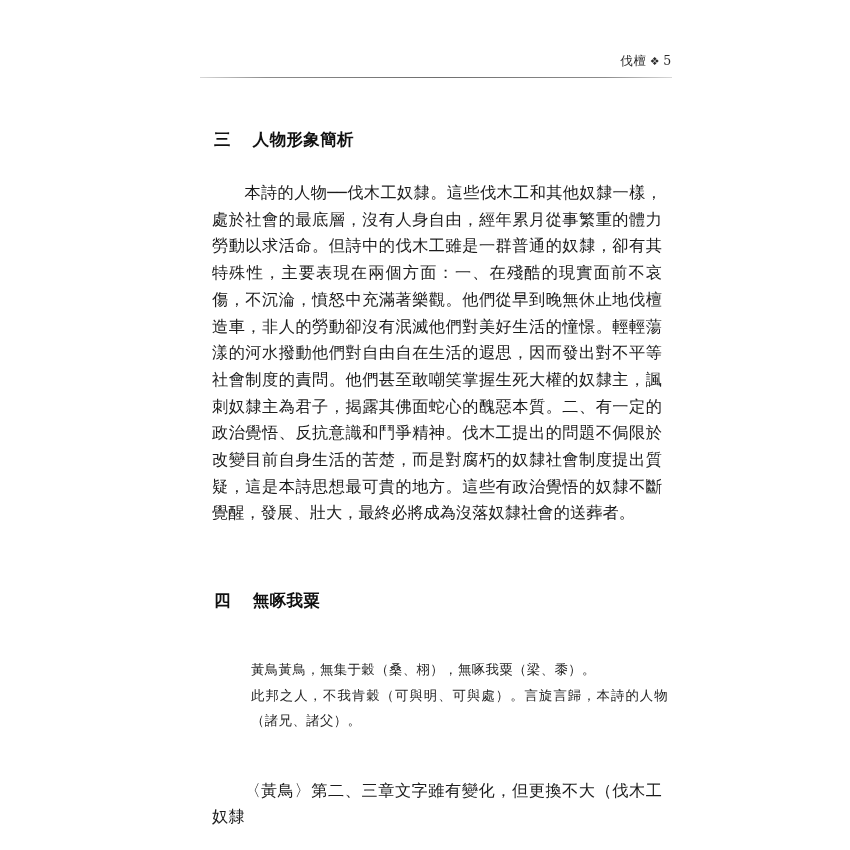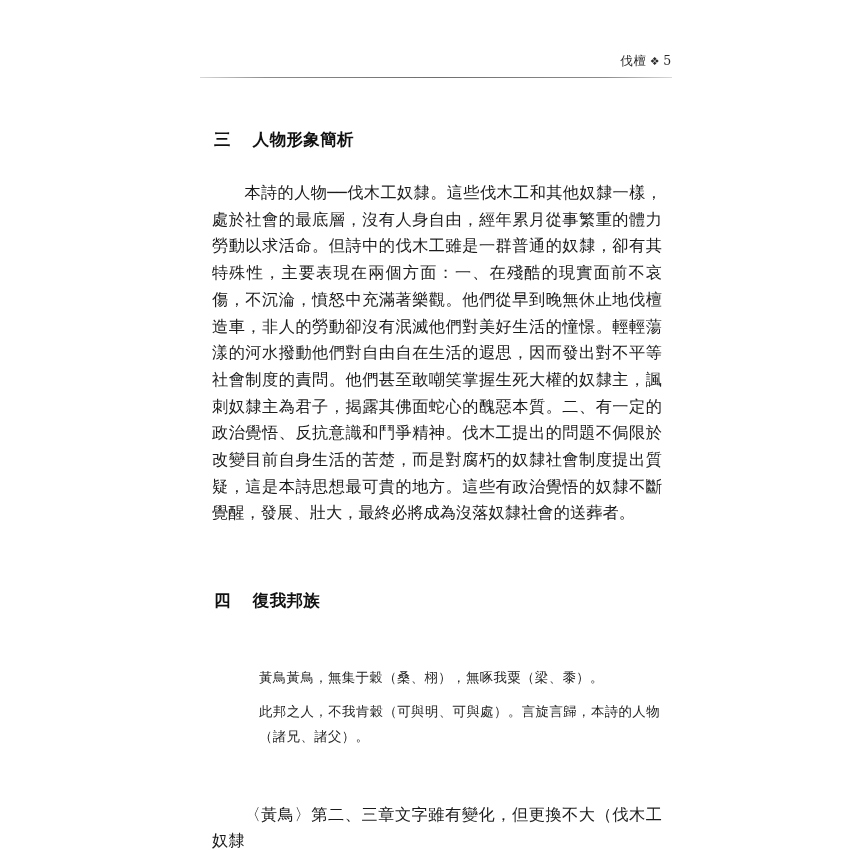--- a/index.html
+++ b/index.html
@@ -102,21 +102,21 @@
     padding: 0;
     font-size: 13.4px;
     line-height: 25.5px;
     color: #242424;
     font-family: "DejaVu Serif", "Liberation Serif", serif;
     letter-spacing: 0.03em;
   }
   .quote-line {
     text-align: justify;
     text-justify: inter-ideograph;
-    margin: 8px;
+    margin: 0;
   }
   .quote-line.first-of-stanza {
     text-indent: 0;
   }
   .gap-heading-bot   { height: 13px; }
   .gap-para-section  { height: 47px; }
   .gap-quote-top     { height: 28px; }
   .gap-quote-bot     { height: 32px; }
 
   .quote-indent-1 { padding-left: 51px; padding-right: 6px; }
@@ -137,21 +137,21 @@
   <div class="content">
 
     <h2 class="section-heading"><span class="sec-num">三</span><span class="sec-title">人物形象簡析</span></h2>
 
     <div class="gap-heading-bot"></div>
 
     <p class="body-para">本詩的人物──伐木工奴隸。這些伐木工和其他奴隸一樣，處於社會的最底層，沒有人身自由，經年累月從事繁重的體力勞動以求活命。但詩中的伐木工雖是一群普通的奴隸，卻有其特殊性，主要表現在兩個方面：一、在殘酷的現實面前不哀傷，不沉淪，憤怒中充滿著樂觀。他們從早到晚無休止地伐檀造車，非人的勞動卻沒有泯滅他們對美好生活的憧憬。輕輕蕩漾的河水撥動他們對自由自在生活的遐思，因而發出對不平等社會制度的責問。他們甚至敢嘲笑掌握生死大權的奴隸主，諷刺奴隸主為君子，揭露其佛面蛇心的醜惡本質。二、有一定的政治覺悟、反抗意識和鬥爭精神。伐木工提出的問題不侷限於改變目前自身生活的苦楚，而是對腐朽的奴隸社會制度提出質疑，這是本詩思想最可貴的地方。這些有政治覺悟的奴隸不斷覺醒，發展、壯大，最終必將成為沒落奴隸社會的送葬者。</p>
 
     <div class="gap-para-section"></div>
 
-    <h2 class="section-heading"><span class="sec-num">四</span><span class="sec-title">復我邦族</span></h2>
+    <h2 class="section-heading"><span class="sec-num">四</span><span class="sec-title">無啄我粟</span></h2>
 
     <div class="gap-heading-bot"></div>
 
 
     <div class="gap-quote-top"></div>
 
     <div class="quote-block">
       <p class="quote-line quote-indent-1 first-of-stanza">黃鳥黃鳥，無集于穀（桑、栩），無啄我粟（梁、黍）。</p>
       <p class="quote-line quote-indent-2 first-of-stanza">此邦之人，不我肯穀（可與明、可與處）。言旋言歸，本詩的人物（諸兄、諸父）。</p>
     </div>

